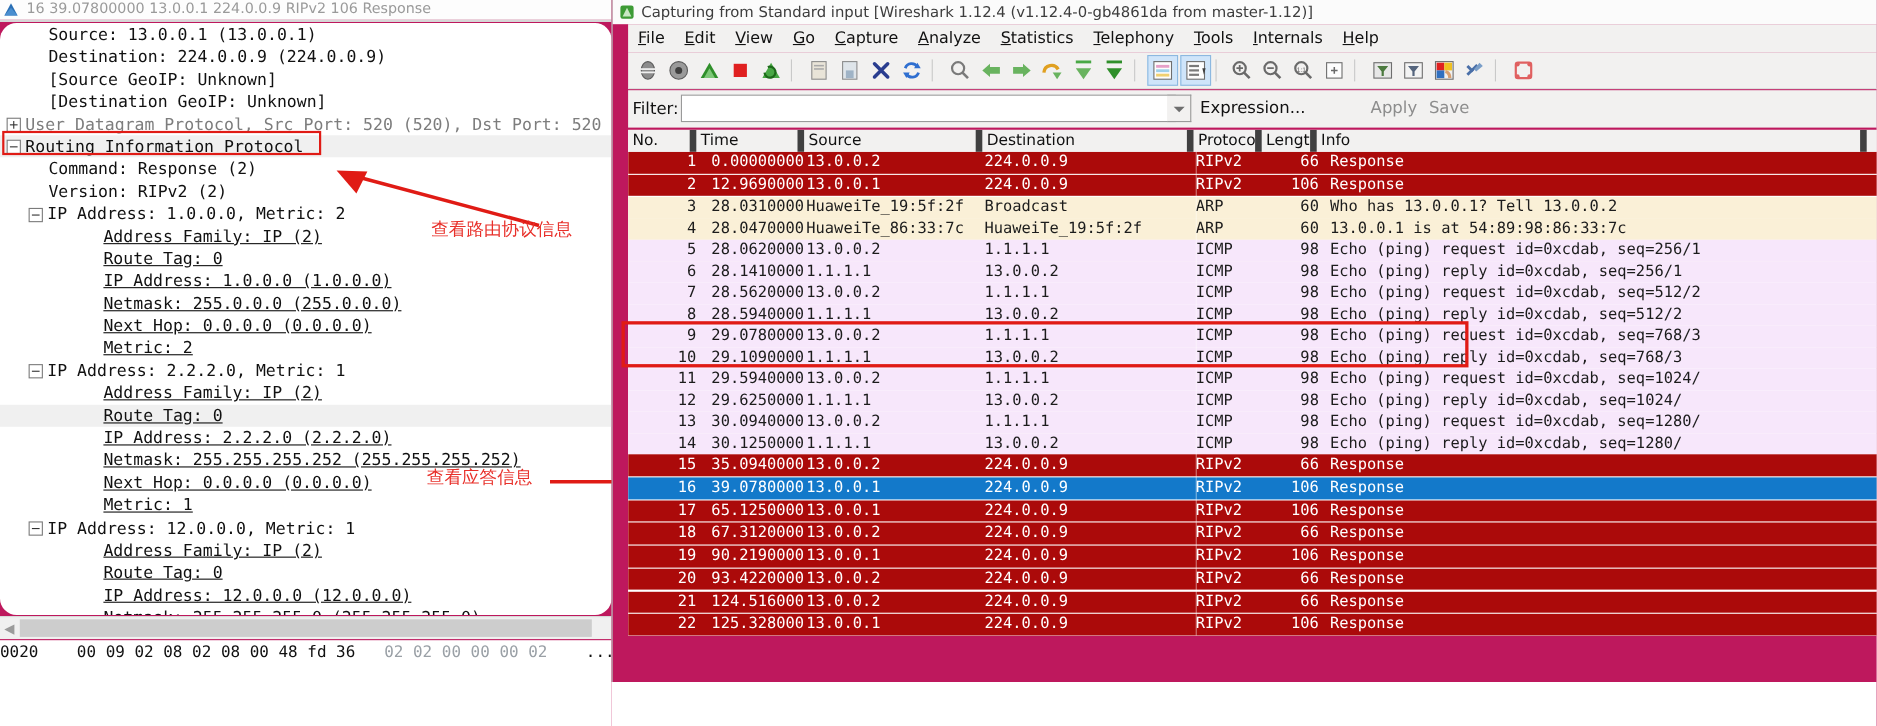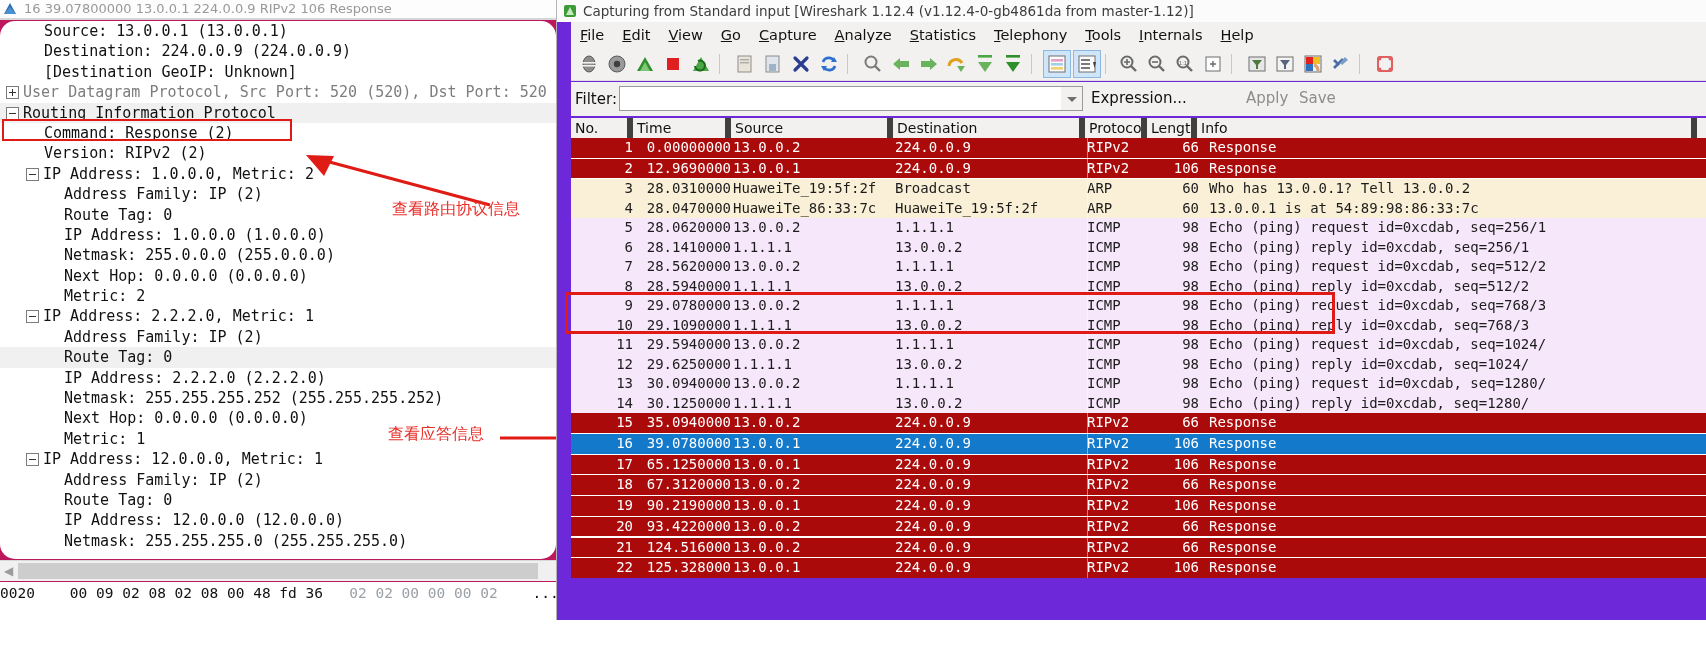--- a/index.html
+++ b/index.html
@@ -49,21 +49,21 @@
   }
   .twig:before{
     content:"";position:absolute;left:2px;top:5px;width:7px;height:1px;background:#333;
   }
   .twig.plus:after{
     content:"";position:absolute;left:5px;top:2px;width:1px;height:7px;background:#333;
   }
   .ind0{padding-left:6px;}
   .ind1{padding-left:26px;}
   .ind2{padding-left:44px;}
-  .ind3{padding-left:64px;}
+  .ind3{padding-left:94px;text-decoration:underline;}
 
   #rip-highlight-box{
     position:absolute;left:2px;top:119px;width:290px;height:22px;
     border:2.5px solid #e01b15;box-sizing:border-box;pointer-events:none;
   }
 
   
   #left-hscroll{
     position:absolute;left:0;top:560px;width:556px;height:20px;
     background:#f0f0f0;border-top:1px solid #d8d8d8;
@@ -92,21 +92,21 @@
     font-family:"DejaVu Sans","Liberation Sans",sans-serif;
     font-size:16px;white-space:nowrap;
   }
   #anno1{left:392px;top:199px;}
   #anno2{left:388px;top:424px;}
   svg.anno-arrow{position:absolute;pointer-events:none;}
 
   
   #ws-window{
     position:absolute;left:556px;top:0;width:1150px;height:620px;
-    background:#6d28d9;
+    background:#be185d;
     border-left:1px solid #b4b4b4;
     box-sizing:border-box;
   }
   #ws-titlebar{
     position:absolute;left:0;top:0;width:1150px;height:22px;
     background:#fbfbfb;
     font-family:"DejaVu Sans","Liberation Sans",sans-serif;
     font-size:13.5px;color:#3d3d3d;line-height:22px;
     white-space:nowrap;overflow:hidden;
   }
@@ -230,20 +230,21 @@
       <polygon points="1,12 7,1 13,12" fill="#2a6fb5"></polygon>
       <polygon points="1,12 7,5 13,12" fill="#4a8fd0"></polygon>
     </svg>
     <span>16 39.07800000 13.0.0.1 224.0.0.9 RIPv2 106 Response</span>
   </div>
   <div id="left-sep"></div>
 
   <div id="detail-tree">
       <div class="tline ind2"><span>Source: 13.0.0.1 (13.0.0.1)</span></div>
       <div class="tline ind2"><span>Destination: 224.0.0.9 (224.0.0.9)</span></div>
+      <div class="tline ind2"><span>[Source GeoIP: Unknown]</span></div>
       <div class="tline ind2"><span>[Destination GeoIP: Unknown]</span></div>
       <div class="tline ind0 dim"><span class="twig plus"></span><span>User Datagram Protocol, Src Port: 520 (520), Dst Port: 520 (520)</span></div>
       <div class="tline ind0 hl"><span class="twig"></span><span>Routing Information Protocol</span></div>
       <div class="tline ind2"><span>Command: Response (2)</span></div>
       <div class="tline ind2"><span>Version: RIPv2 (2)</span></div>
       <div class="tline ind1"><span class="twig"></span><span>IP Address: 1.0.0.0, Metric: 2</span></div>
       <div class="tline ind3"><span>Address Family: IP (2)</span></div>
       <div class="tline ind3"><span>Route Tag: 0</span></div>
       <div class="tline ind3"><span>IP Address: 1.0.0.0 (1.0.0.0)</span></div>
       <div class="tline ind3"><span>Netmask: 255.0.0.0 (255.0.0.0)</span></div>

